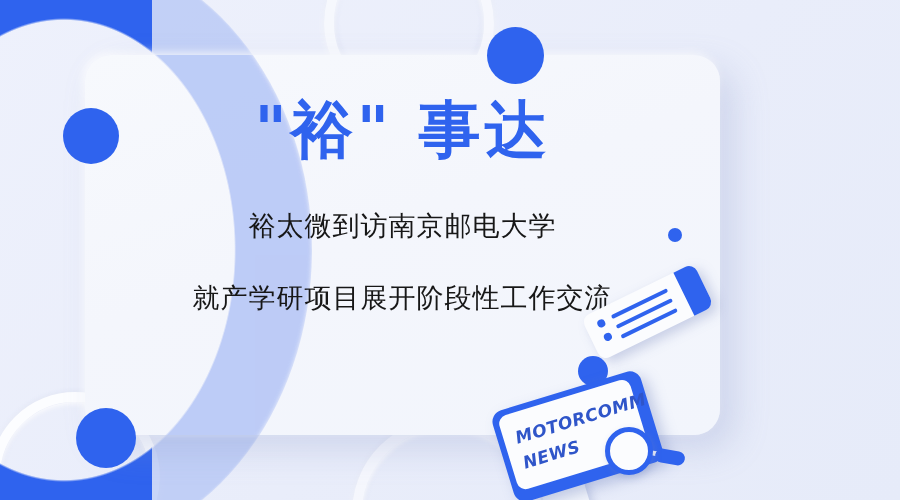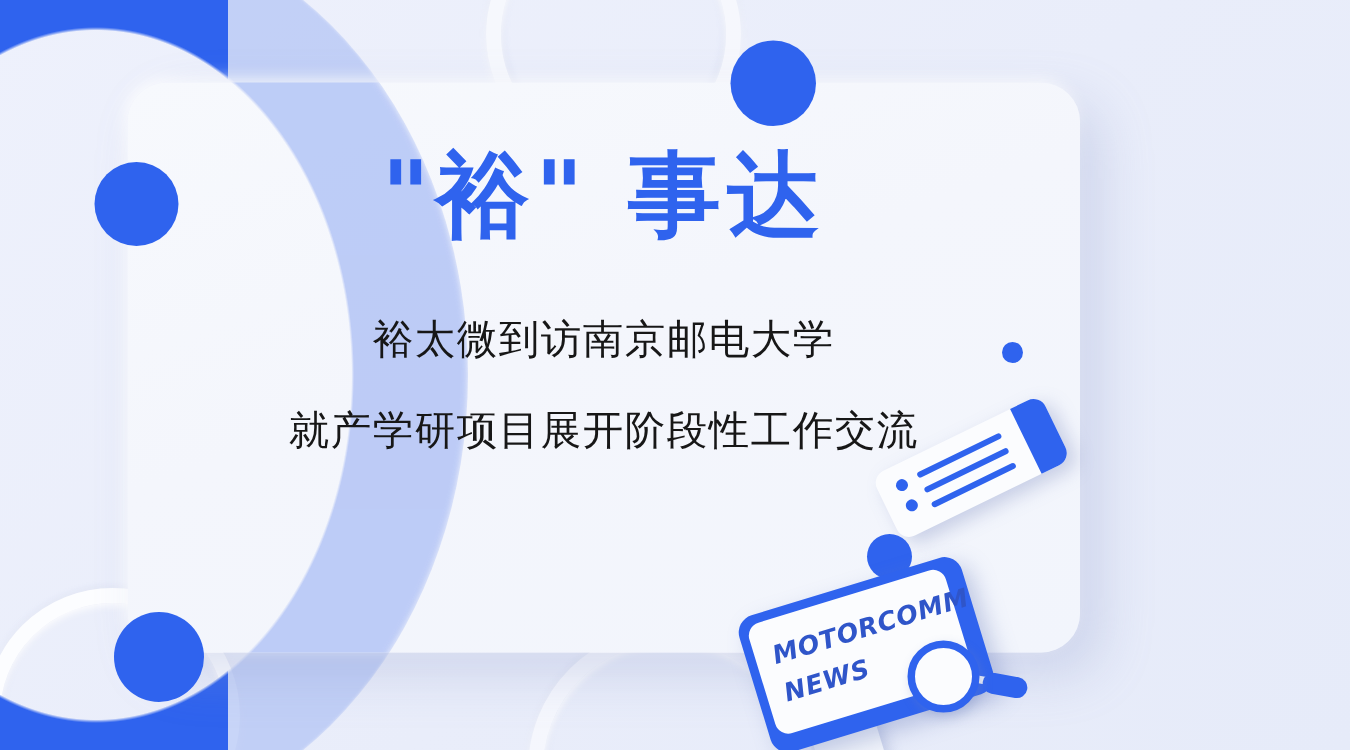--- a/index.html
+++ b/index.html
@@ -100,21 +100,21 @@
   #headline{
     font-size:62px;font-weight:bold;color:#2f63ee;letter-spacing:4px;
     line-height:1.05;white-space:nowrap;
     font-family:"DejaVu Sans","Liberation Sans",sans-serif;
   }
   .sub{
     font-size:27px;color:#171717;letter-spacing:1px;white-space:nowrap;
     font-family:"DejaVu Sans","Liberation Sans",sans-serif;
   }
   #sub1{margin-top:46px;}
-  #sub2{margin-top:25px;}
+  #sub2{margin-top:36px;}
 
   
   #ticket{
     position:absolute;left:585px;top:288px;width:125px;height:48px;
     transform:rotate(-26deg);
   }
   #ticket-body{
     position:absolute;inset:0;border-radius:9px;background:#fbfcfe;
     box-shadow:4px 6px 12px rgba(120,136,190,.35);
   }

